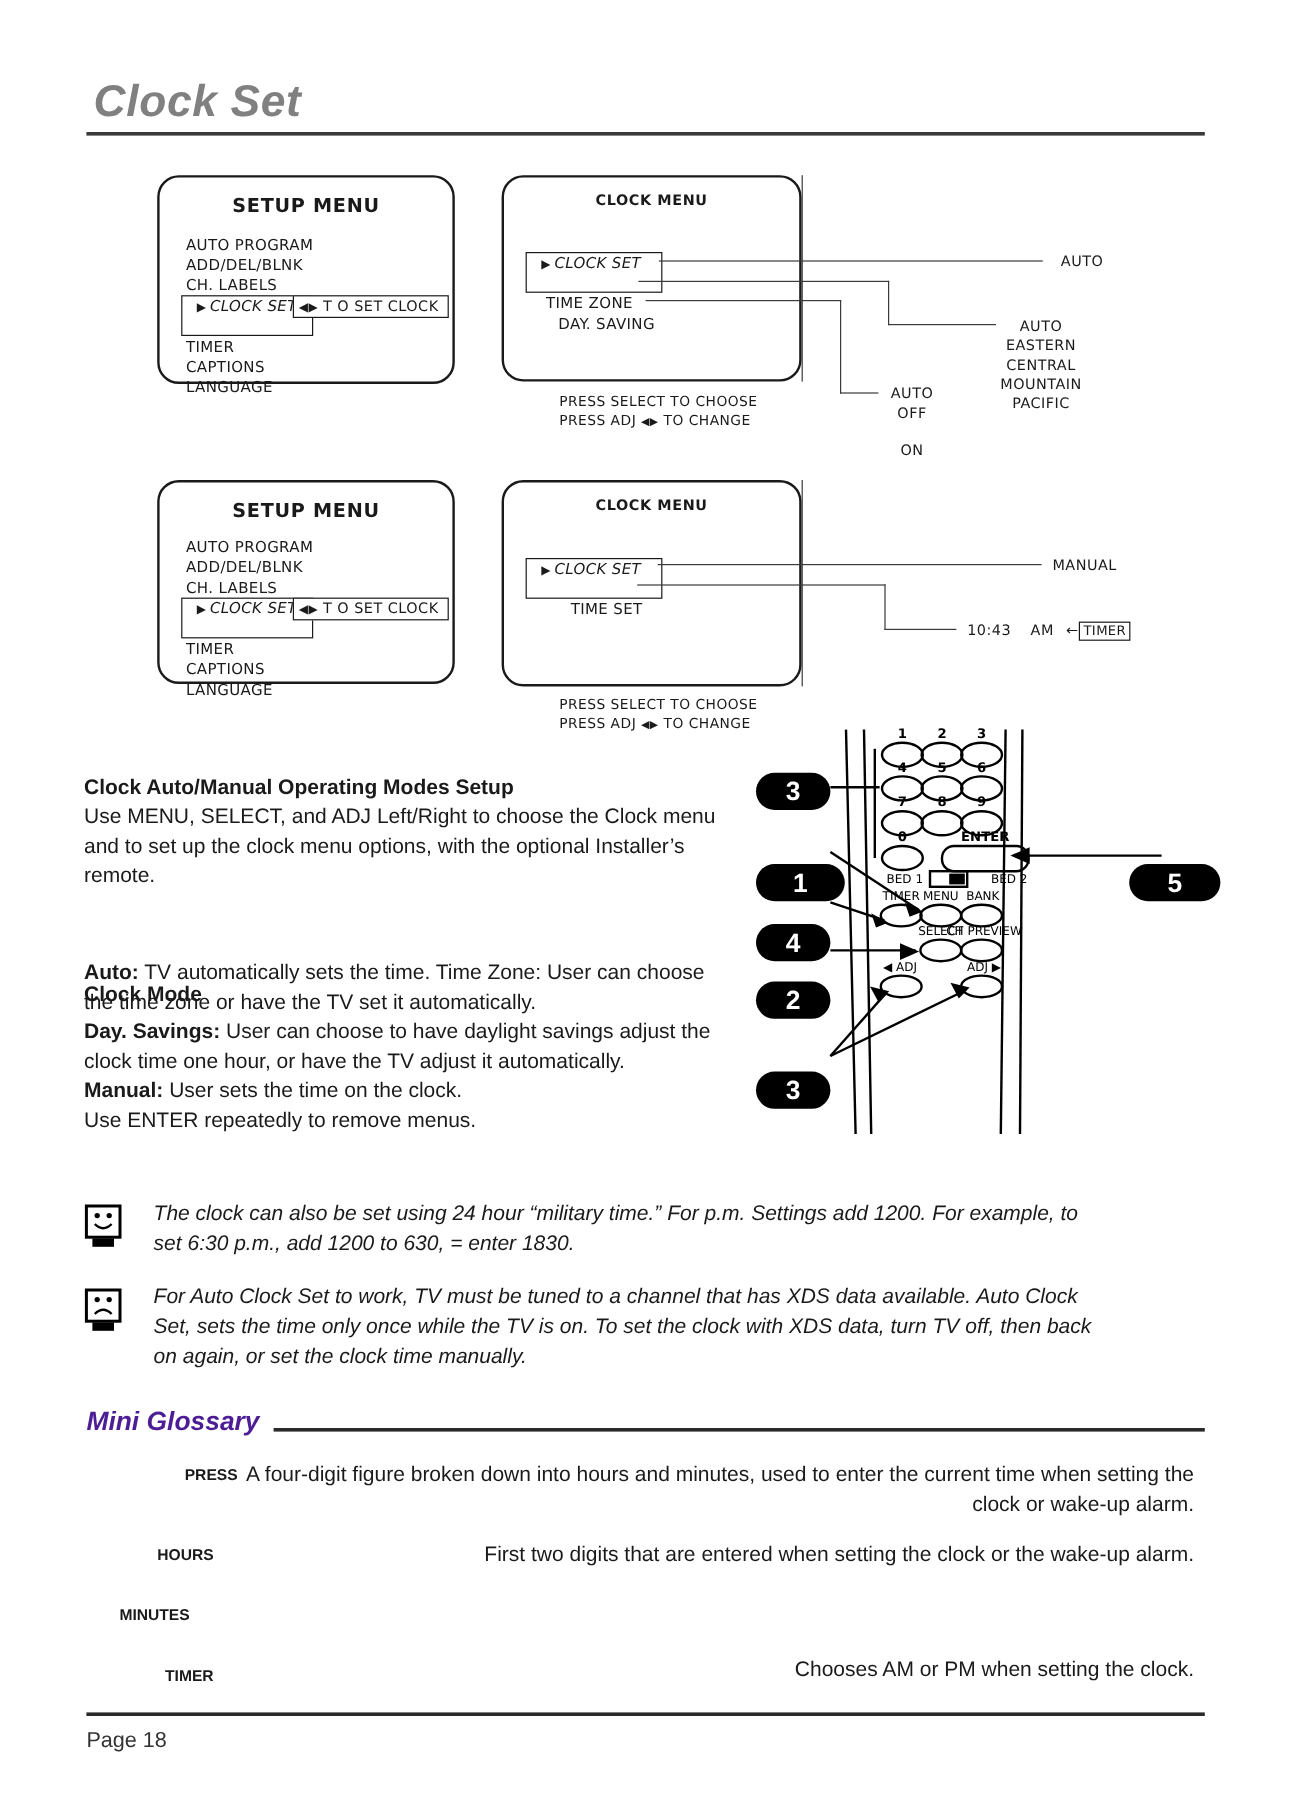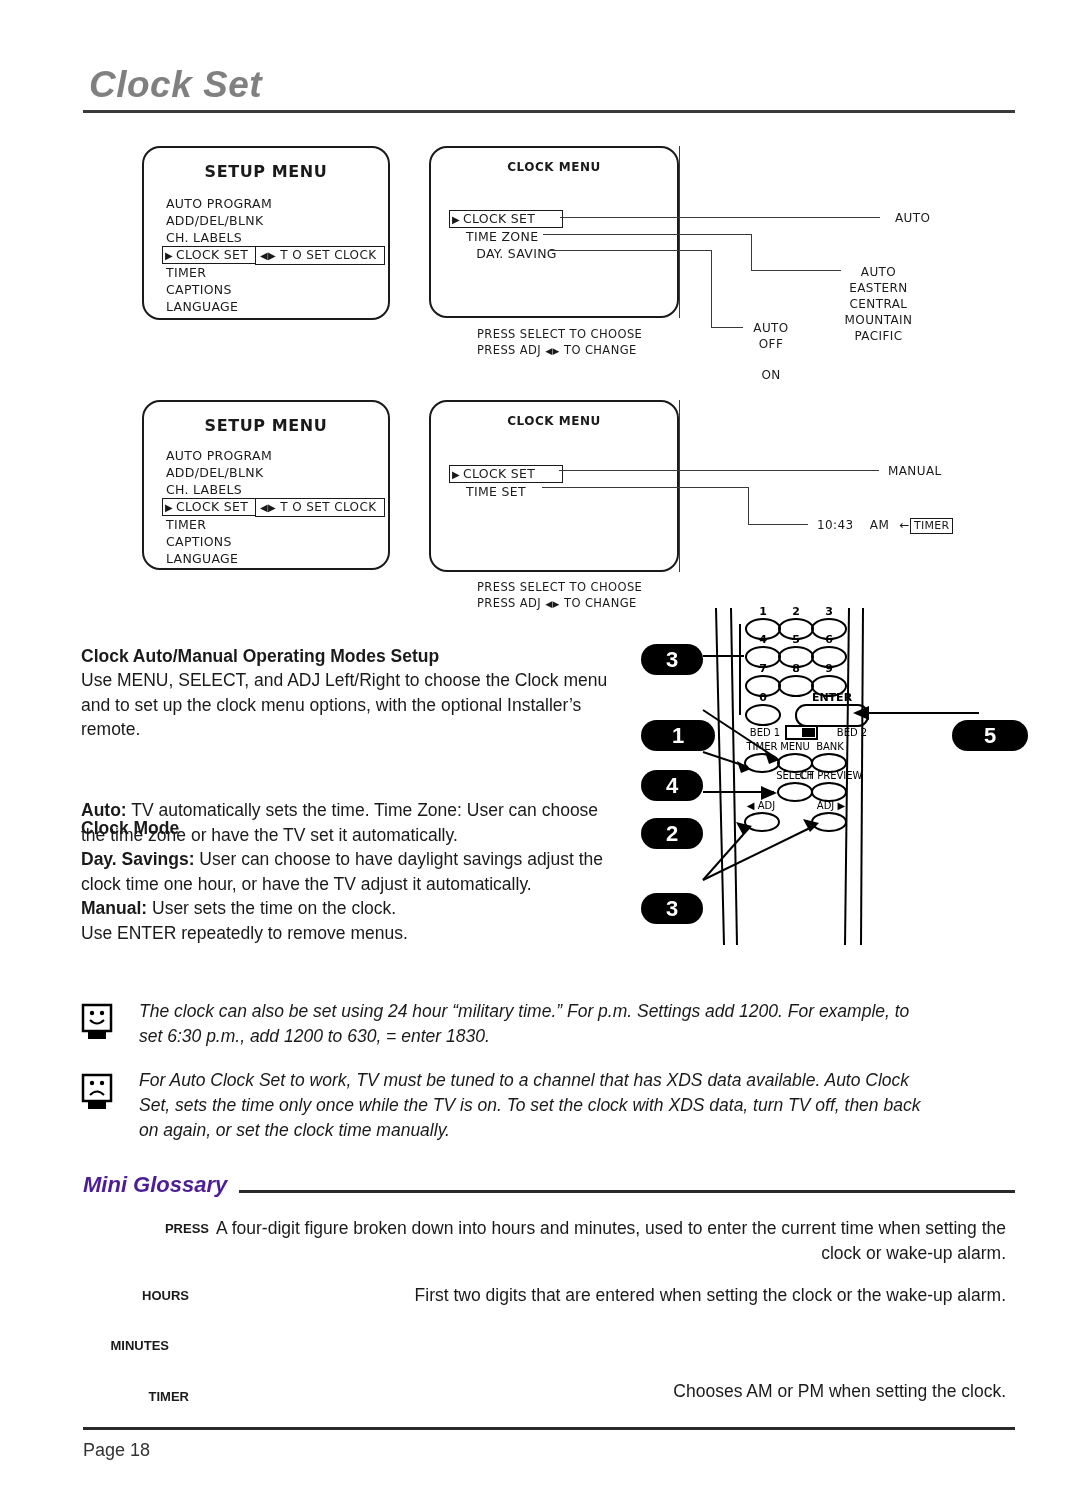--- a/index.html
+++ b/index.html
@@ -5,21 +5,21 @@
   * { box-sizing: border-box; }
   html, body { margin:0; padding:0; }
   body {
     width:1080px; height:1510px;
     background:#ffffff;
     font-family:"Liberation Sans", sans-serif;
     color:#1a1a1a;
     position:relative;
     overflow:hidden;
   }
-  .page { position:absolute; inset:0;margin-left:11px; }
+  .page { position:absolute; inset:0; }
 
   
   #page-title {
     position:absolute; left:78px; top:64px;
     font-size:37px; font-weight:bold; font-style:italic;
     color:#808080; letter-spacing:0.5px;
     white-space:nowrap;
   }
   #title-rule {
     position:absolute; left:72px; top:110px; width:932px; height:3px;
@@ -44,23 +44,23 @@
   .osd-list {
     position:absolute;
     font-family:"DejaVu Sans", sans-serif;
     font-size:12.5px;
     letter-spacing:0.3px;
     line-height:17px;
   }
   .osd-item { white-space:nowrap; height:17px; line-height:17px; }
   .osd-item.sel {
     border:1.6px solid #1a1a1a;
-    height:18px; line-height:15px;
-    padding-left:2px; width:110px;
-    position:relative; left:-4px;
+    height:34px; line-height:15px;
+    padding-left:12px; width:110px;
+    position:relative; left:-4px;font-style:italic;
   }
   .osd-item .caret { font-size:10px; margin-right:3px; }
 
   .hintbox {
     position:absolute;
     border:1.6px solid #1a1a1a;
     font-family:"DejaVu Sans", sans-serif;
     font-size:12px;
     letter-spacing:0.4px;
     padding:1px 8px 2px 4px;
@@ -262,21 +262,21 @@
       <span class="arrows">◀▶</span><span>T O SET  CLOCK</span>
     </div>
   </div>
 
   <div class="osd" style="left:418px; top:400px; width:250px; height:172px;">
     <div class="osd-title clock-title">CLOCK MENU</div>
     <div class="osd-list" style="left:22px; top:63px;">
       <div class="osd-item sel" style="width:114px;">
         <span class="caret">▶</span><span>CLOCK SET</span>
       </div>
-      <div class="osd-item" style="padding-left:13px;">TIME SET</div>
+      <div class="osd-item" style="padding-left:13px;text-align:center;">TIME SET</div>
     </div>
   </div>
 
   <div class="ln lnh" style="left:548px; top:470px; width:320px;"></div>
   <div class="ln lnh" style="left:531px; top:487px; width:207px;"></div>
   <div class="ln lnv" style="left:737px; top:487px; height:38px;"></div>
   <div class="ln lnh" style="left:737px; top:524px; width:60px;"></div>
   <div class="ln lnv" style="left:668px; top:400px; height:172px;"></div>
 
   <div class="opt" style="left:877px; top:463px;">MANUAL</div>

